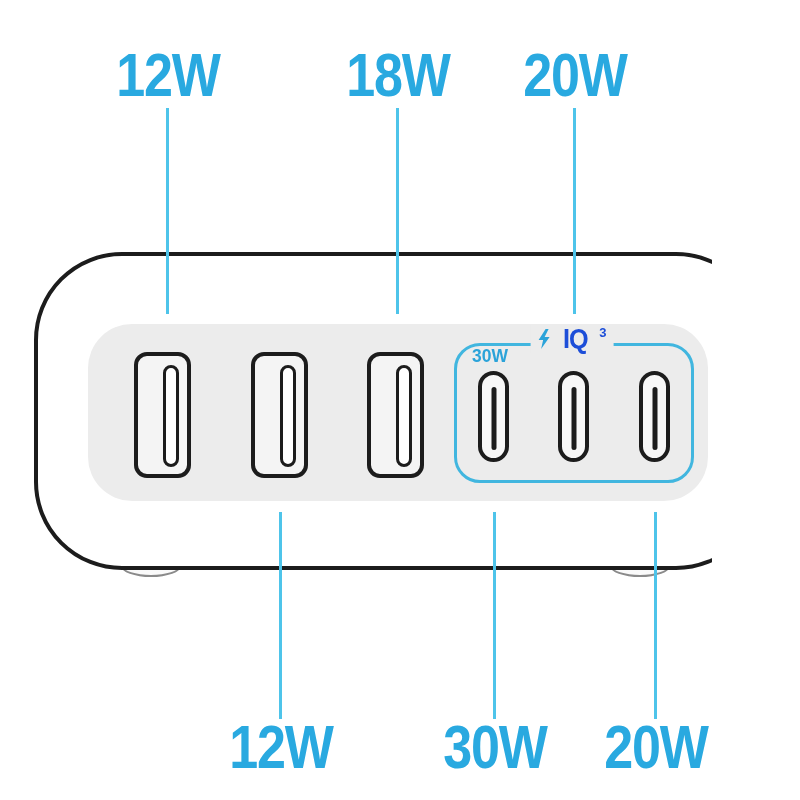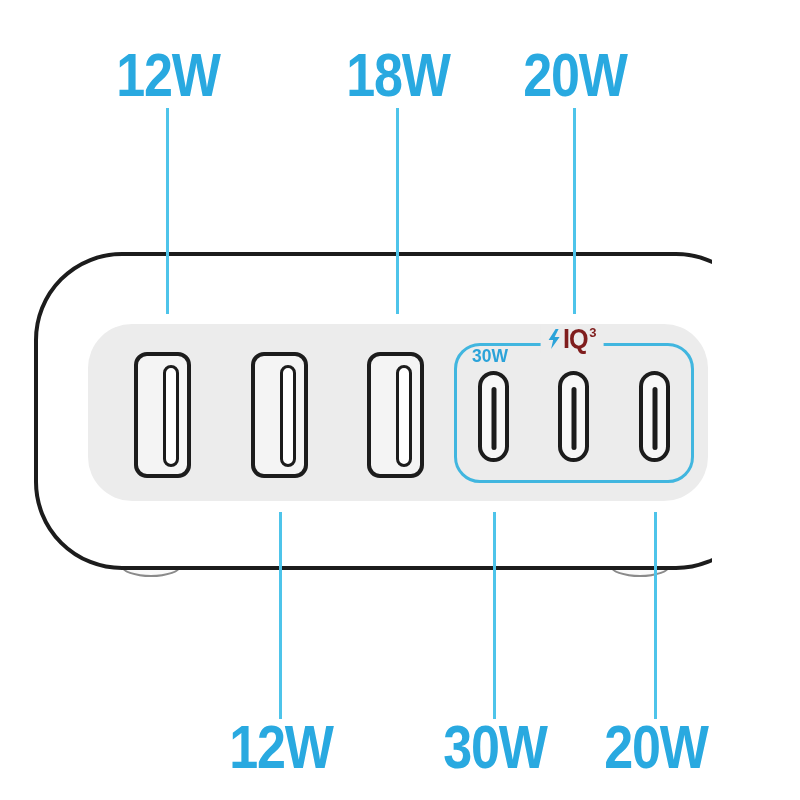--- a/index.html
+++ b/index.html
@@ -51,21 +51,21 @@
   }
   .badge-30w{
     position:absolute;left:472px;top:345px;z-index:6;
     color:#2ba3d9;font-size:19px;font-weight:700;letter-spacing:0px;
     transform:scaleX(.92);transform-origin:left center;
   }
   .iq-logo{
     position:absolute;left:572px;top:325px;z-index:6;
     transform:translateX(-50%);
     background:#ececec;padding:0 7px;display:flex;align-items:flex-start;
-    color:#7f1d1d;line-height:1;
+    color:#1d4ed8;line-height:1;gap:10px;
   }
   .iq-logo .bolt{margin-top:4px;margin-right:1px;}
   .iq-logo .iq-text{font-size:28px;font-weight:700;transform:scaleX(.9);letter-spacing:-1px;}
   .iq-logo .iq-sup{font-size:13px;font-weight:700;margin-top:1px;}
   
   .co-line{
     position:absolute;width:3px;background:#4ec4ea;z-index:6;
   }
   .co-line.top{top:108px;height:206px;}
   .co-line.bottom{top:512px;height:207px;}

